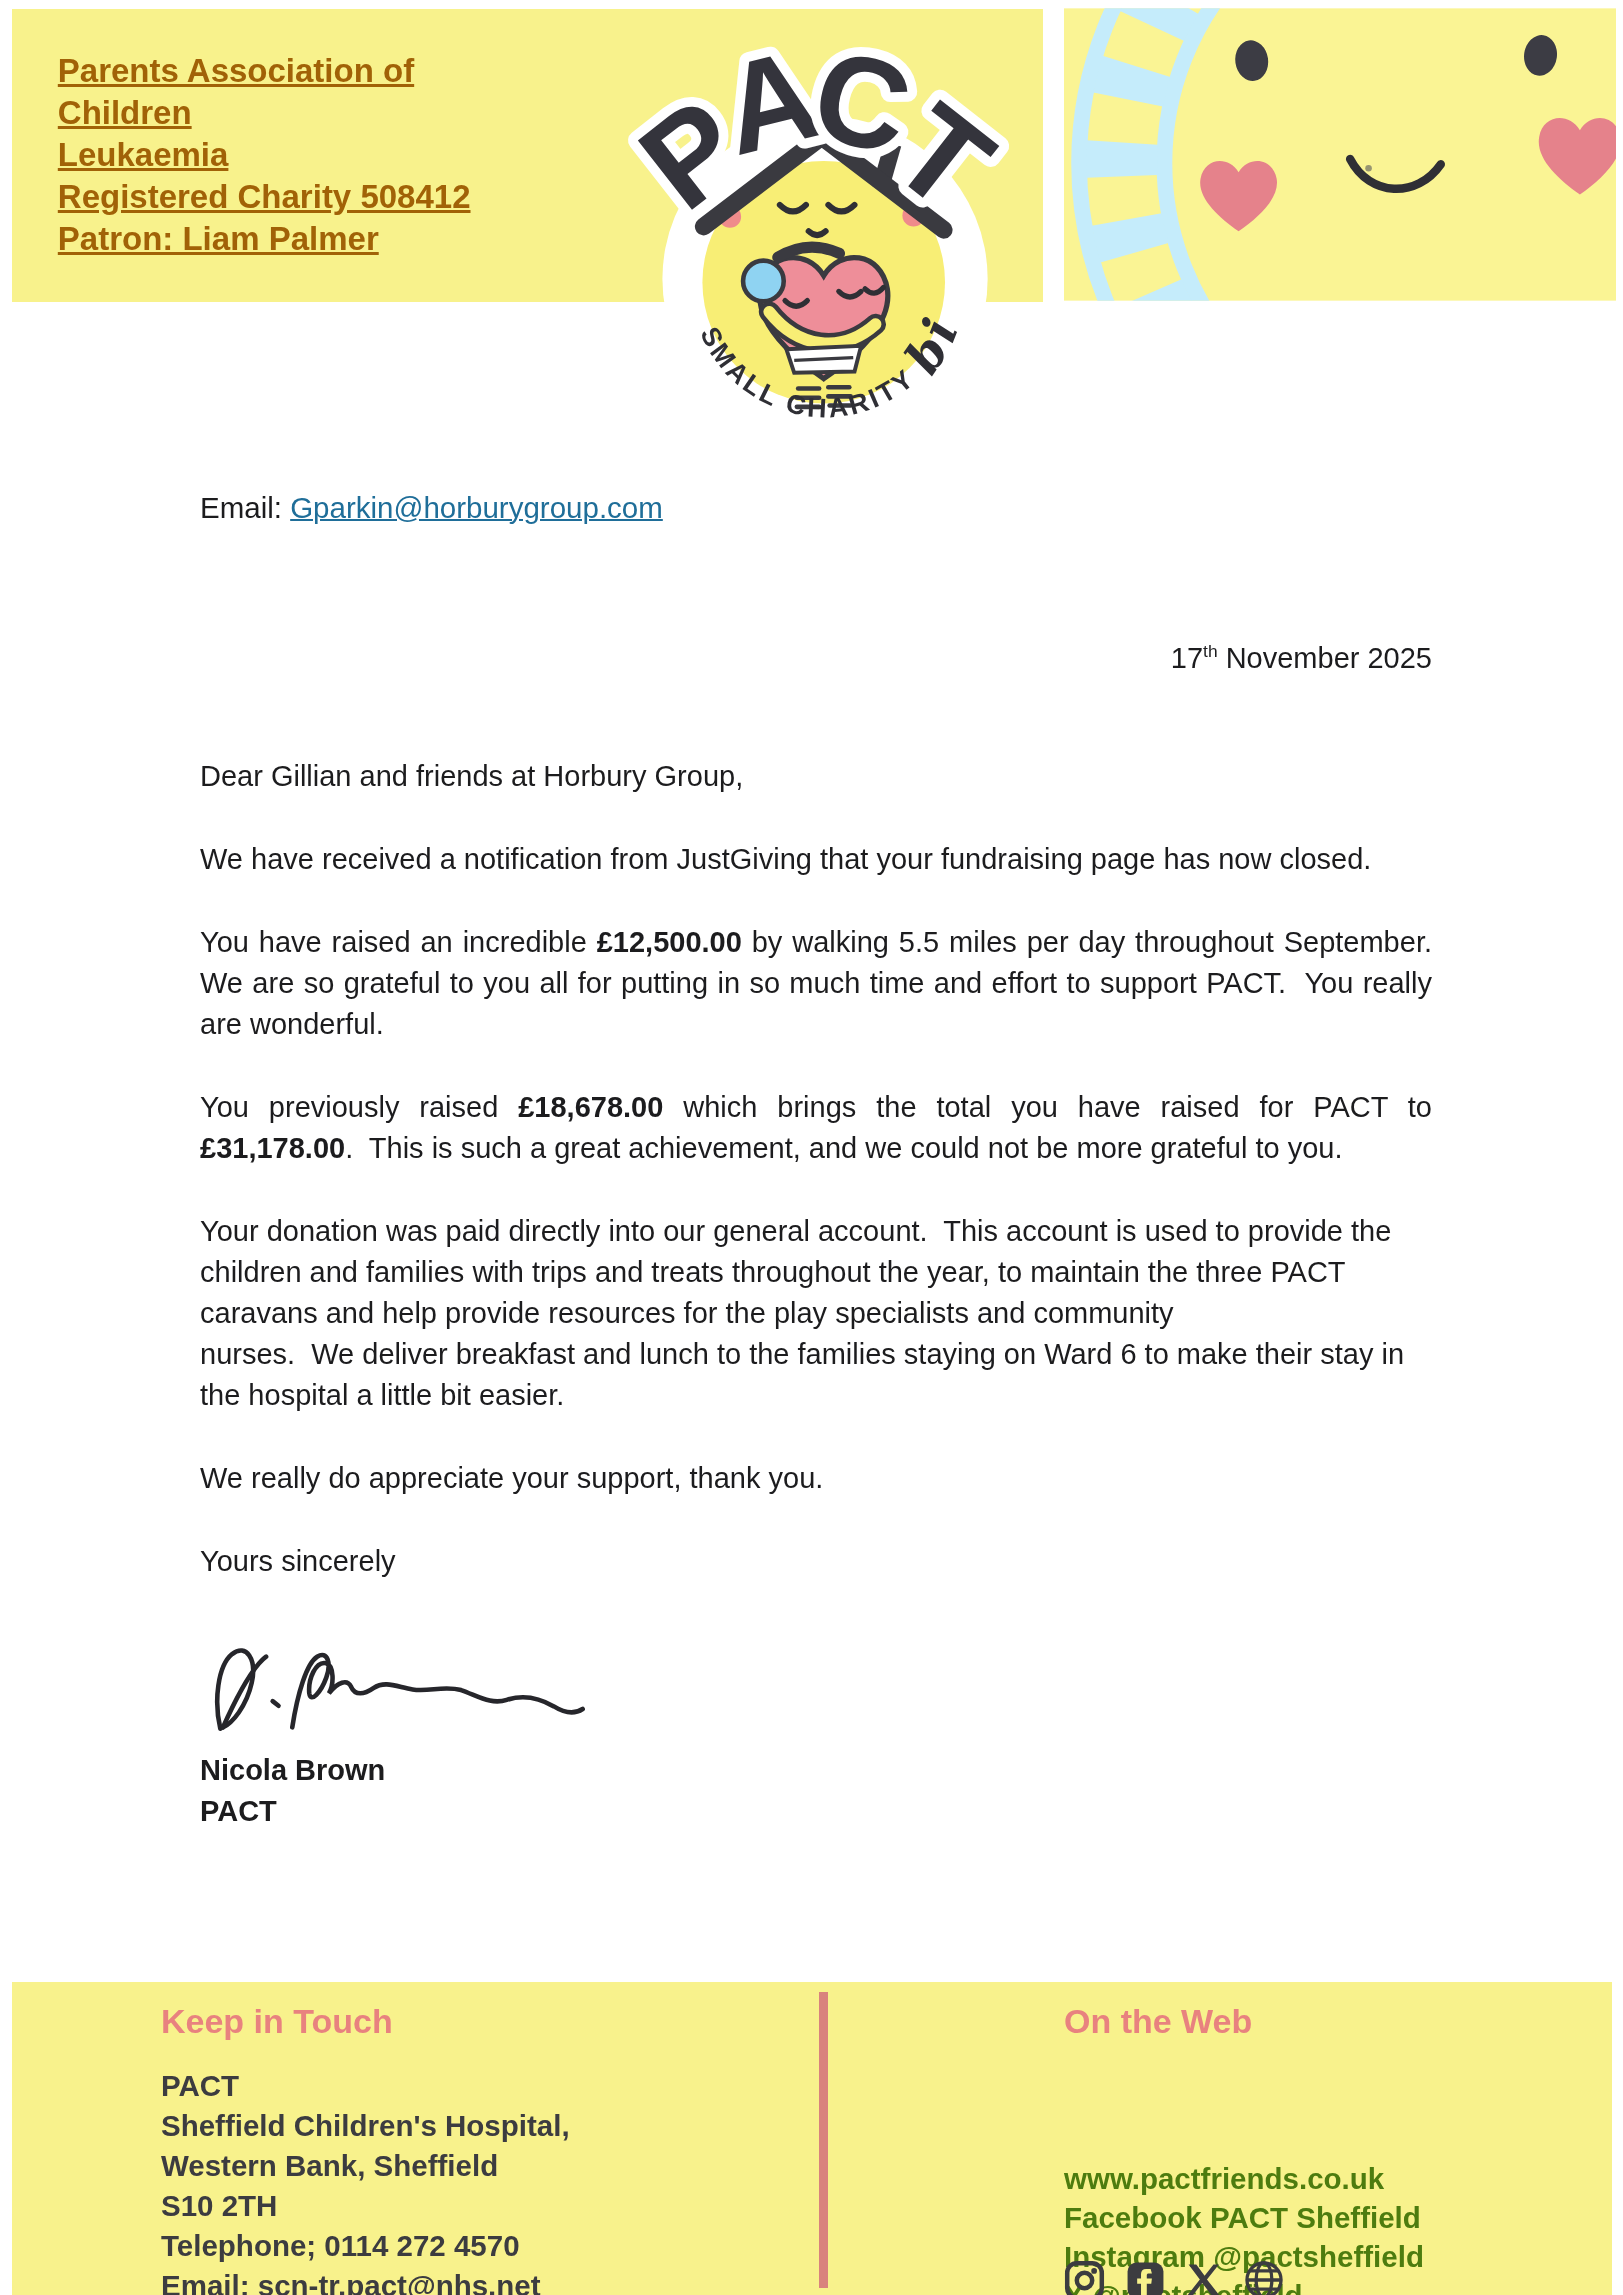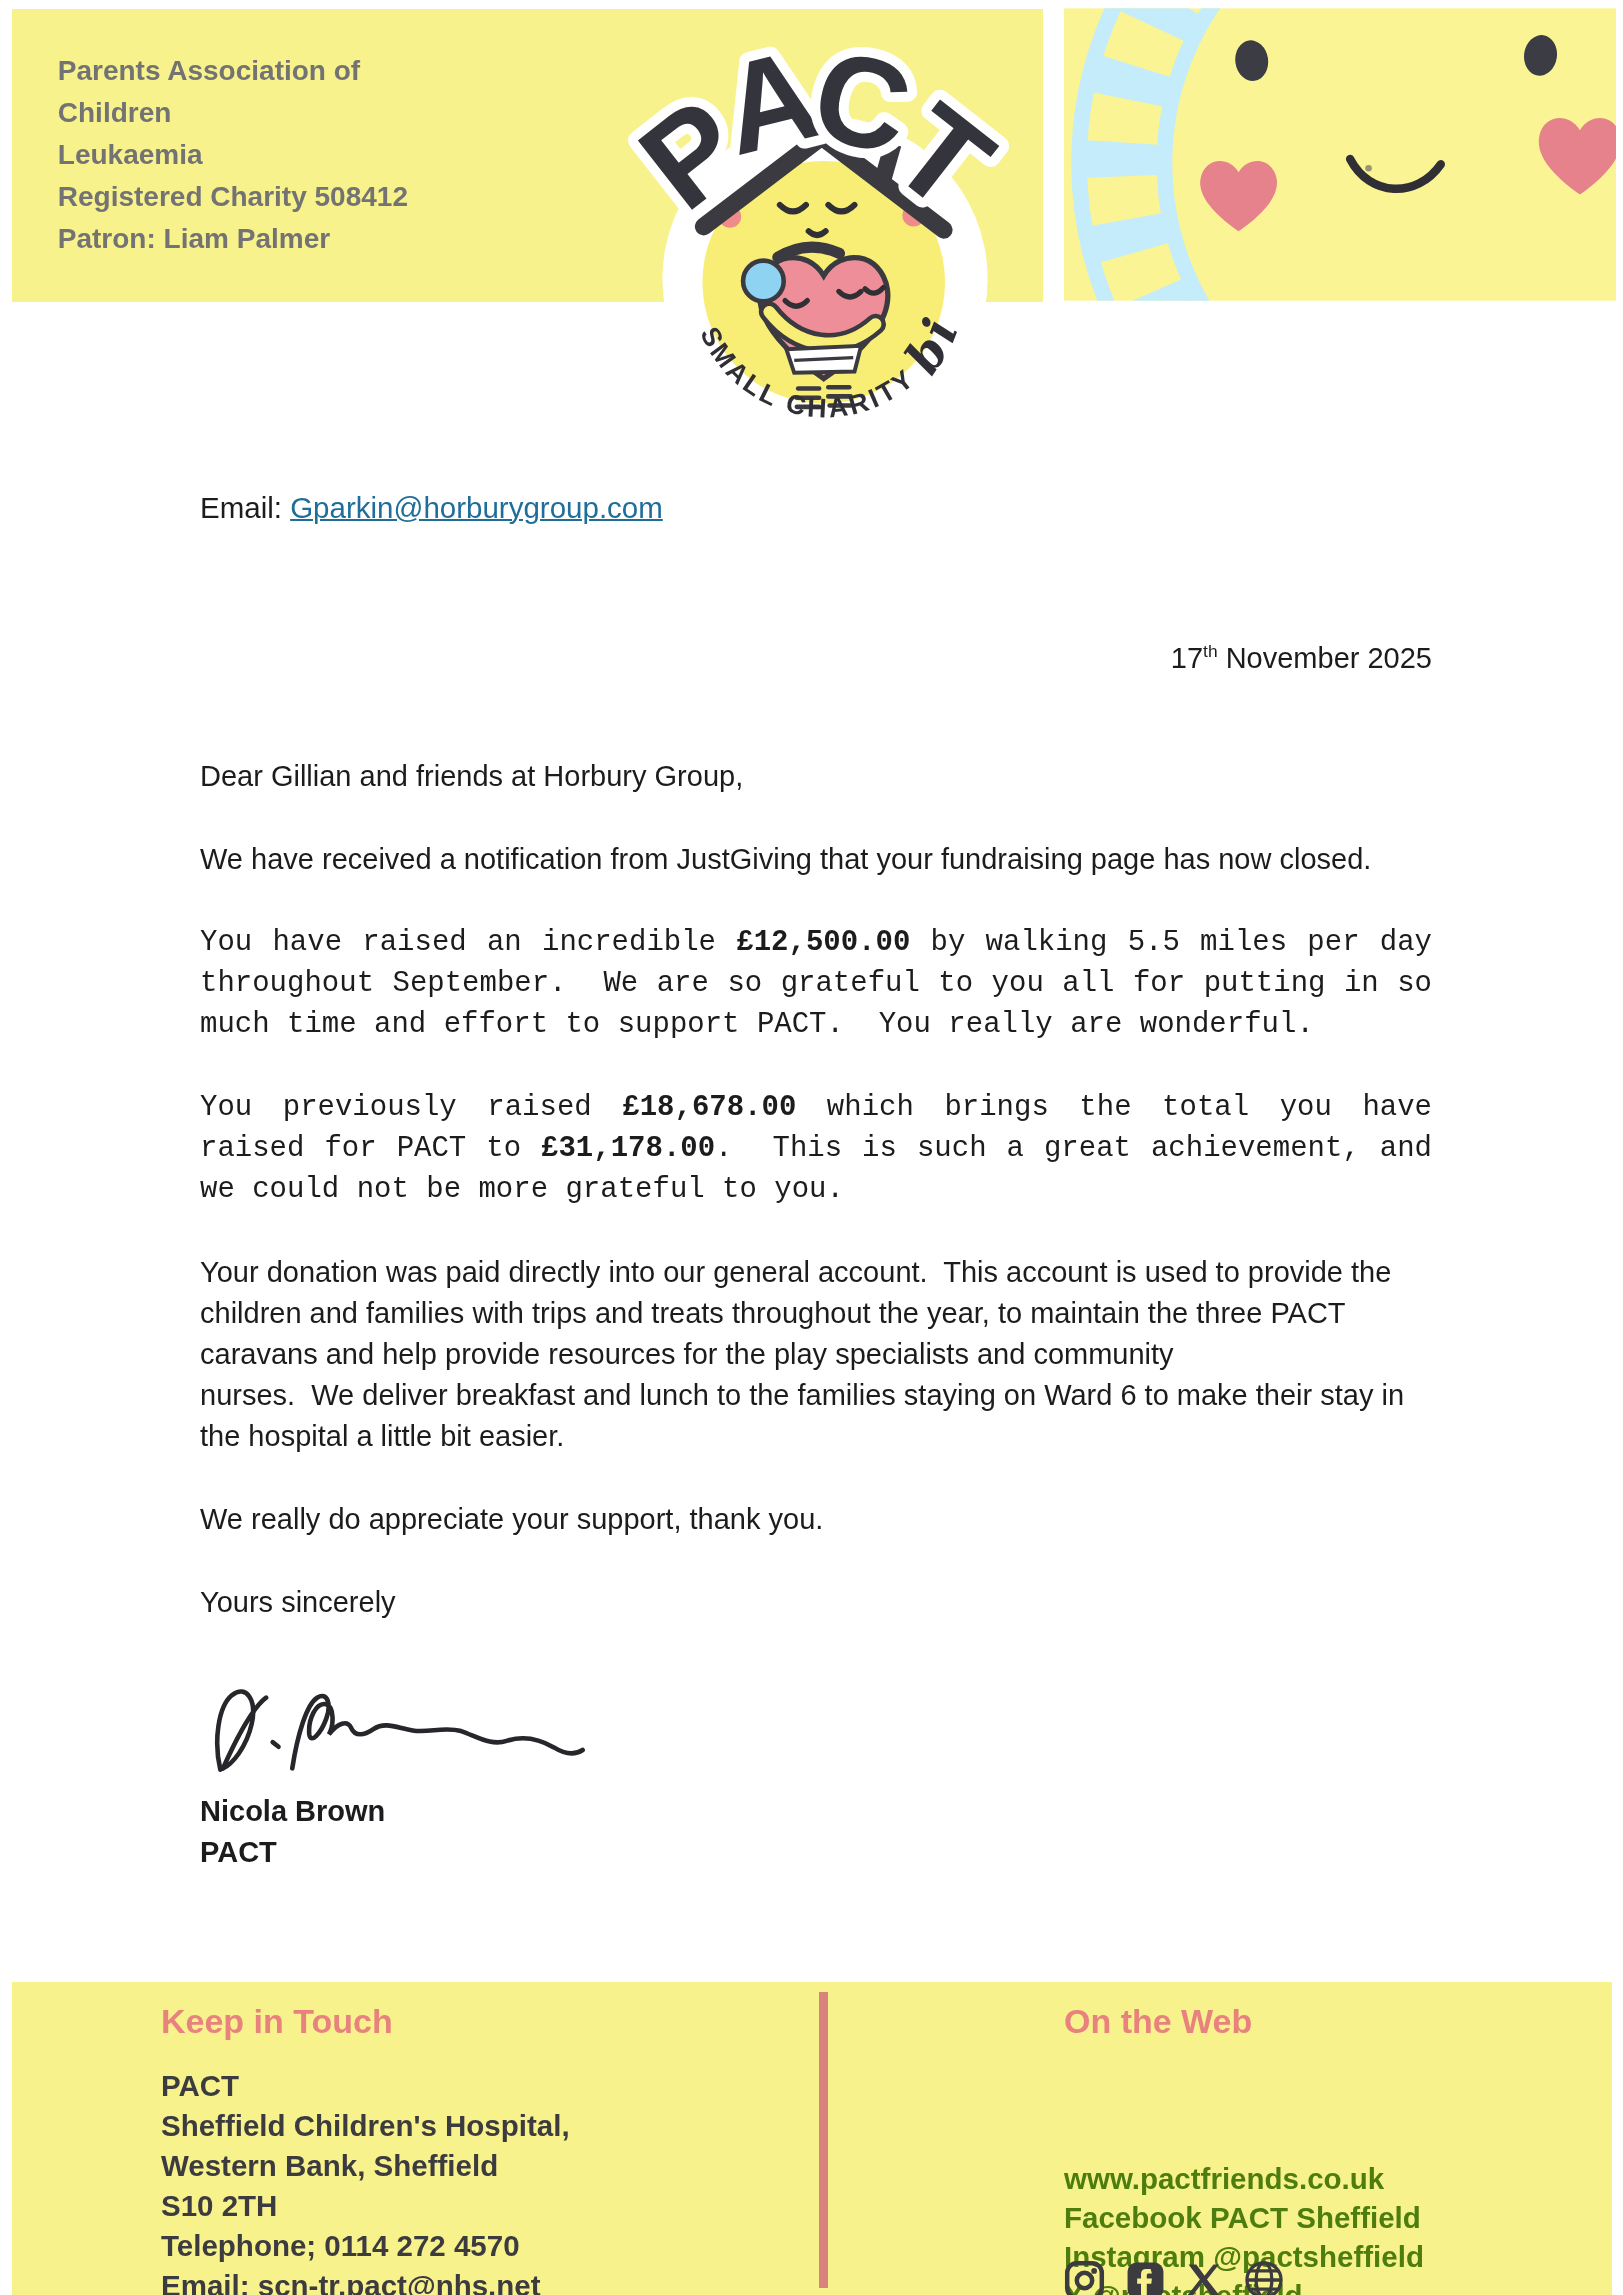--- a/index.html
+++ b/index.html
@@ -1,30 +1,30 @@
 <!DOCTYPE html>
 <html style="font-size:10.5px"><head>
 <meta charset="utf-8">
 <style>
   html,body{margin:0;padding:0;background:#fff;}
   .page{position:relative;width:1623px;height:2295px;background:#ffffff;overflow:hidden;
         font-family:"Liberation Sans",sans-serif;color:#1c1c1e;}
   
   .hdr-yellow{position:absolute;left:11.8px;top:9.2px;width:1031px;height:293px;background:#f8f28c;}
-  .hdr-org{position:absolute;left:46px;top:41px;font-weight:bold;font-size:28px;line-height:42px;color:#737373;}
+  .hdr-org{position:absolute;left:46px;top:41px;font-weight:bold;font-size:33px;line-height:42px;color:#a16207;text-decoration:underline;}
   .sun-svg{position:absolute;left:1064px;top:7.9px;width:552px;height:293px;}
   .logo-svg{position:absolute;left:617px;top:19.7px;width:420px;height:459px;}
   
   .recipient{position:absolute;left:200px;top:487px;font-size:29.5px;line-height:41px;}
   .recipient a{color:#1f6e99;text-decoration:underline;text-decoration-thickness:2px;}
   .dateline{position:absolute;left:200px;top:641px;width:1232px;text-align:right;font-size:29px;}
   .sup{vertical-align:super;font-size:60%;}
   .body-text{position:absolute;left:200px;top:756px;width:1232px;font-size:29px;}
   .para{margin:0 0 42px 0;line-height:41px;white-space:pre-wrap;}
-  .para.justify{text-align:justify;font-family:Liberation Mono, monospace;}
+  .para.justify{text-align:justify;}
   .sig-svg{display:block;margin:3.9px 0 5.2px 0;}
   .signer{font-weight:bold;line-height:41px;}
   
   .footer-yellow{position:absolute;left:11.8px;top:1982px;width:1600px;height:313px;background:#f8f28c;}
   .footer-divider{position:absolute;left:819px;top:1992px;width:8.5px;height:296px;background:#d9837d;}
   .ft-heading{position:absolute;font-weight:bold;font-size:34px;color:#e8827f;}
   .ft-left-lines{position:absolute;left:161px;top:2066px;font-weight:bold;font-size:29.5px;line-height:40px;color:#3c3c40;}
   .ft-right-lines{position:absolute;left:1064px;top:2113px;font-weight:bold;font-size:29.5px;line-height:39px;color:#4d7c0f;margin-top:46px;}
   .ft-right-lines .u{text-decoration-thickness:3.3px;text-underline-offset:5.9px;}
   .icons-row{position:absolute;left:1064px;top:2259px;display:flex;gap:19.7px;align-items:center;}

